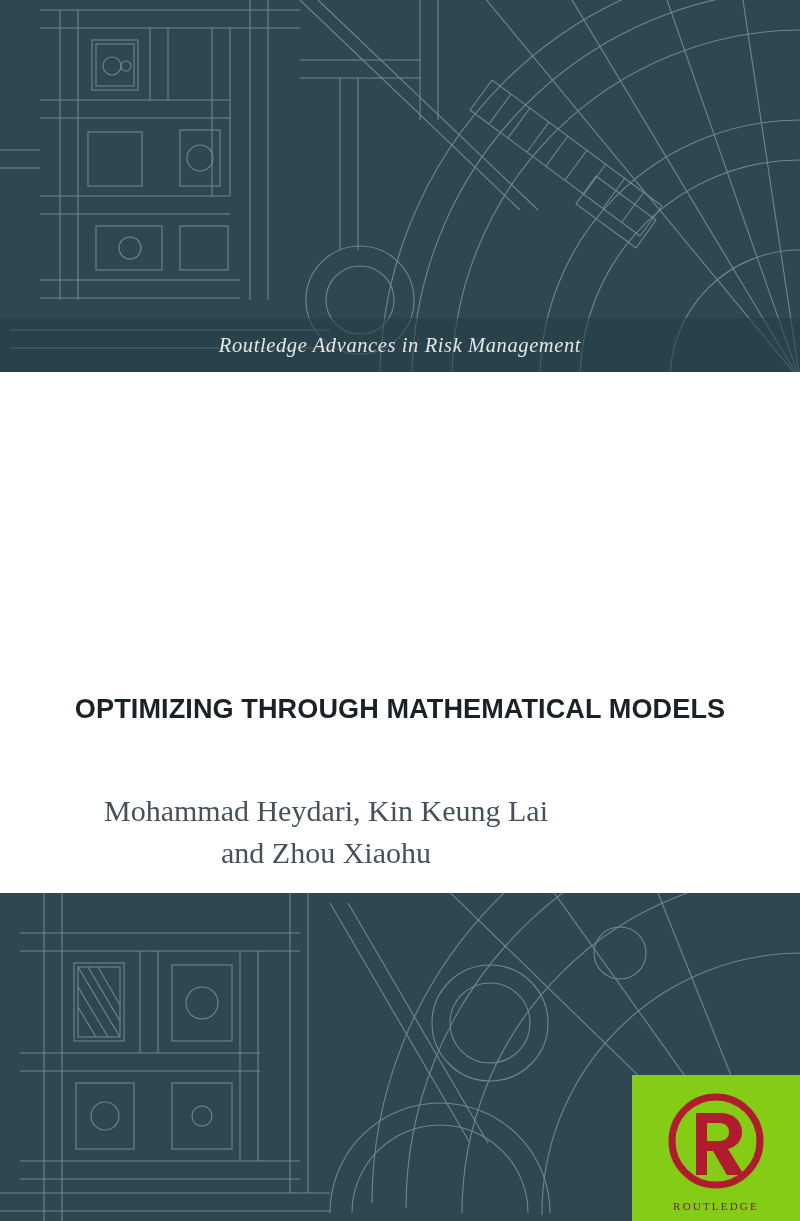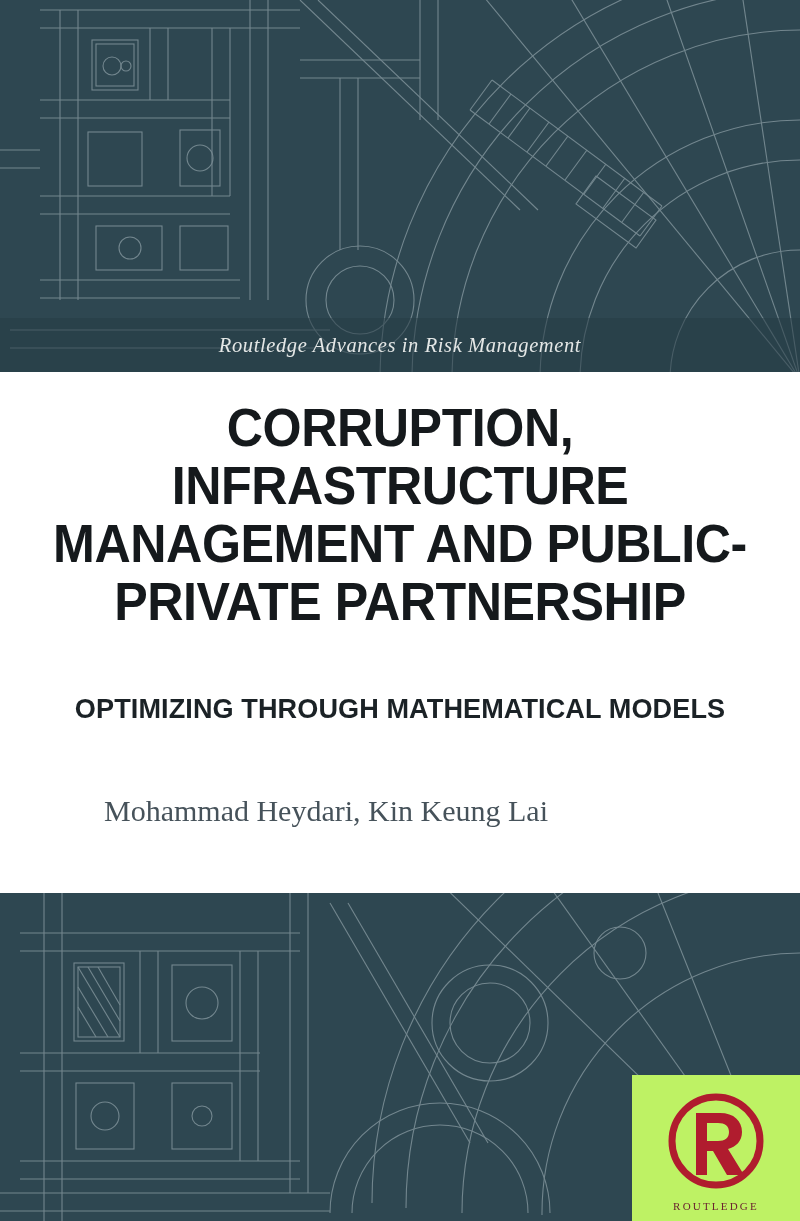--- a/index.html
+++ b/index.html
@@ -113,21 +113,21 @@
   }
   .authors div { white-space: nowrap; }
 
   
   .logo-box {
     position: absolute;
     right: 0;
     bottom: 0;
     width: 168px;
     height: 146px;
-    background: #bef264;
+    background: #84cc16;
   }
   .logo-svg { position: absolute; top: 0; left: 0; }
   .logo-word {
     position: absolute;
     left: 0;
     bottom: 9px;
     width: 168px;
     text-align: center;
     font-family: "Liberation Serif", serif;
     font-size: 11px;
@@ -218,31 +218,26 @@
       </g>
     </svg>
 
     <div class="series-band">
       <div class="series-text">Routledge Advances in Risk Management</div>
     </div>
   </div>
 
   <div class="white-band">
 
-    <div class="title-block">
-      <div class="title-line">CORRUPTION,</div>
-      <div class="title-line">INFRASTRUCTURE</div>
-      <div class="title-line">MANAGEMENT AND PUBLIC-</div>
-      <div class="title-line">PRIVATE PARTNERSHIP</div>
-    </div>
 
     <div class="subtitle">OPTIMIZING THROUGH MATHEMATICAL MODELS</div>
 
     <div class="authors">
       <div>Mohammad Heydari, Kin Keung Lai</div>
+      <div>and Zhou Xiaohu</div>
     </div>
   </div>
 
   <div class="art-panel art-bottom">
     <svg class="art-svg" width="800" height="328" viewBox="0 0 800 328">
       <g fill="none" stroke="#8d9fa6" stroke-width="1.1" opacity="0.72">
 
         <path d="M800 -120 A 430 430 0 0 0 372 310"></path>
         <path d="M800 -80 A 395 395 0 0 0 406 315"></path>
         <path d="M800 -20 A 340 340 0 0 0 462 320"></path>

